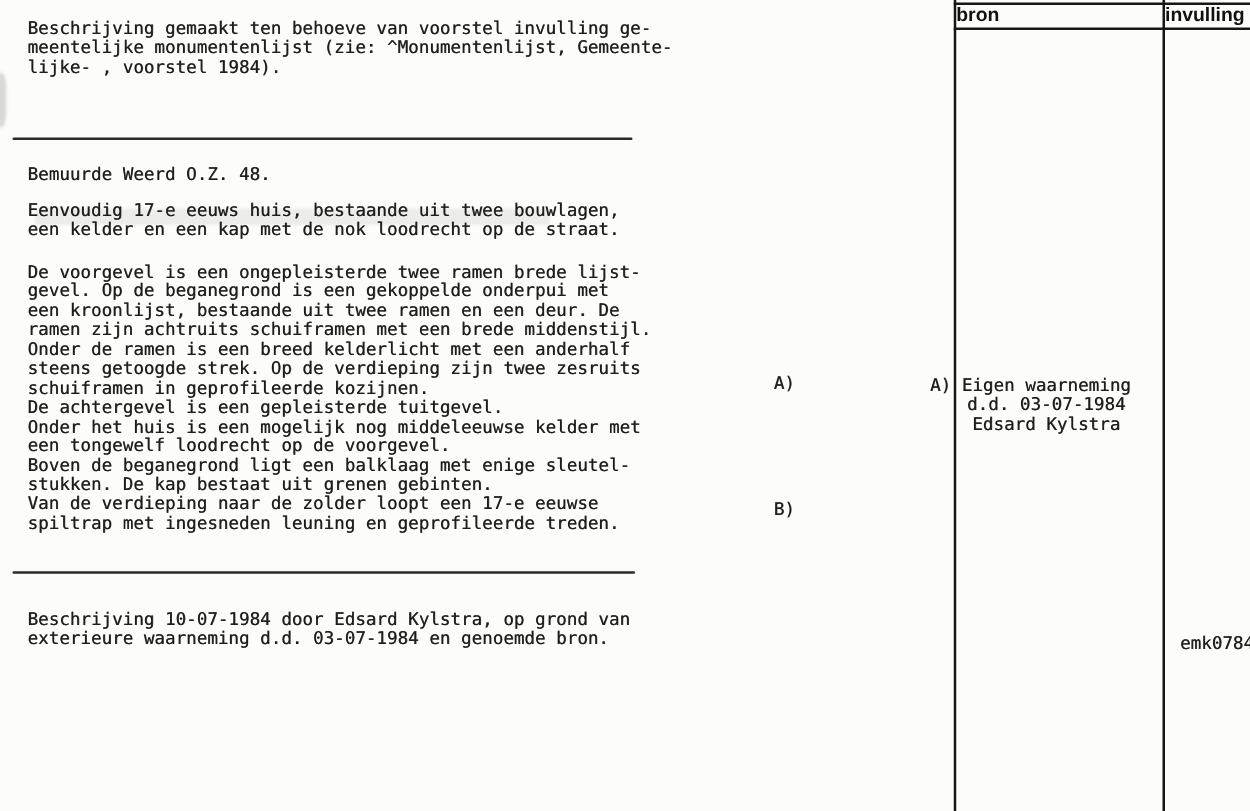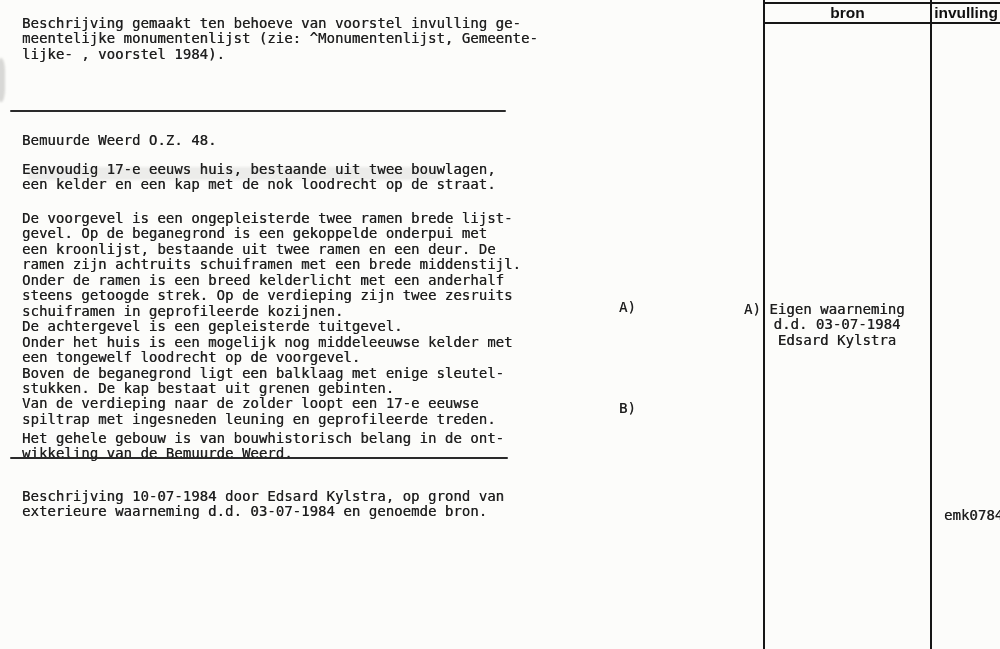--- a/index.html
+++ b/index.html
@@ -40,21 +40,21 @@
     background: #161616;
   }
   .hline {
     position: absolute;
     height: 2px;
     background: #161616;
   }
   .th {
     position: absolute;
     top: 4px;
-    text-align: center;
+    text-align: left;
     font-family: "Liberation Sans", sans-serif;
     font-weight: bold;
     font-size: 15.5px;
     line-height: 17px;
     color: #111;
   }
   
   .ghost-smudge {
     position: absolute;
     left: 28px;
@@ -103,22 +103,20 @@
 steens getoogde strek. Op de verdieping zijn twee zesruits
 schuiframen in geprofileerde kozijnen.
 De achtergevel is een gepleisterde tuitgevel.
 Onder het huis is een mogelijk nog middeleeuwse kelder met
 een tongewelf loodrecht op de voorgevel.
 Boven de beganegrond ligt een balklaag met enige sleutel-
 stukken. De kap bestaat uit grenen gebinten.
 Van de verdieping naar de zolder loopt een 17-e eeuwse
 spiltrap met ingesneden leuning en geprofileerde treden.</pre>
 
-  <pre class="tw" style="left:10px; top:419px;">Het gehele gebouw is van bouwhistorisch belang in de ont-
-wikkeling van de Bemuurde Weerd.</pre>
 
   <div class="rule" style="top:457px; width:498px;"></div>
 
   <pre class="tw" style="left:10px; top:477px;">Beschrijving 10-07-1984 door Edsard Kylstra, op grond van
 exterieure waarneming d.d. 03-07-1984 en genoemde bron.</pre>
 
   <pre class="tw" style="left:607px; top:288px;">A)</pre>
 
   <pre class="tw" style="left:607px; top:389px;">B)</pre>
 

